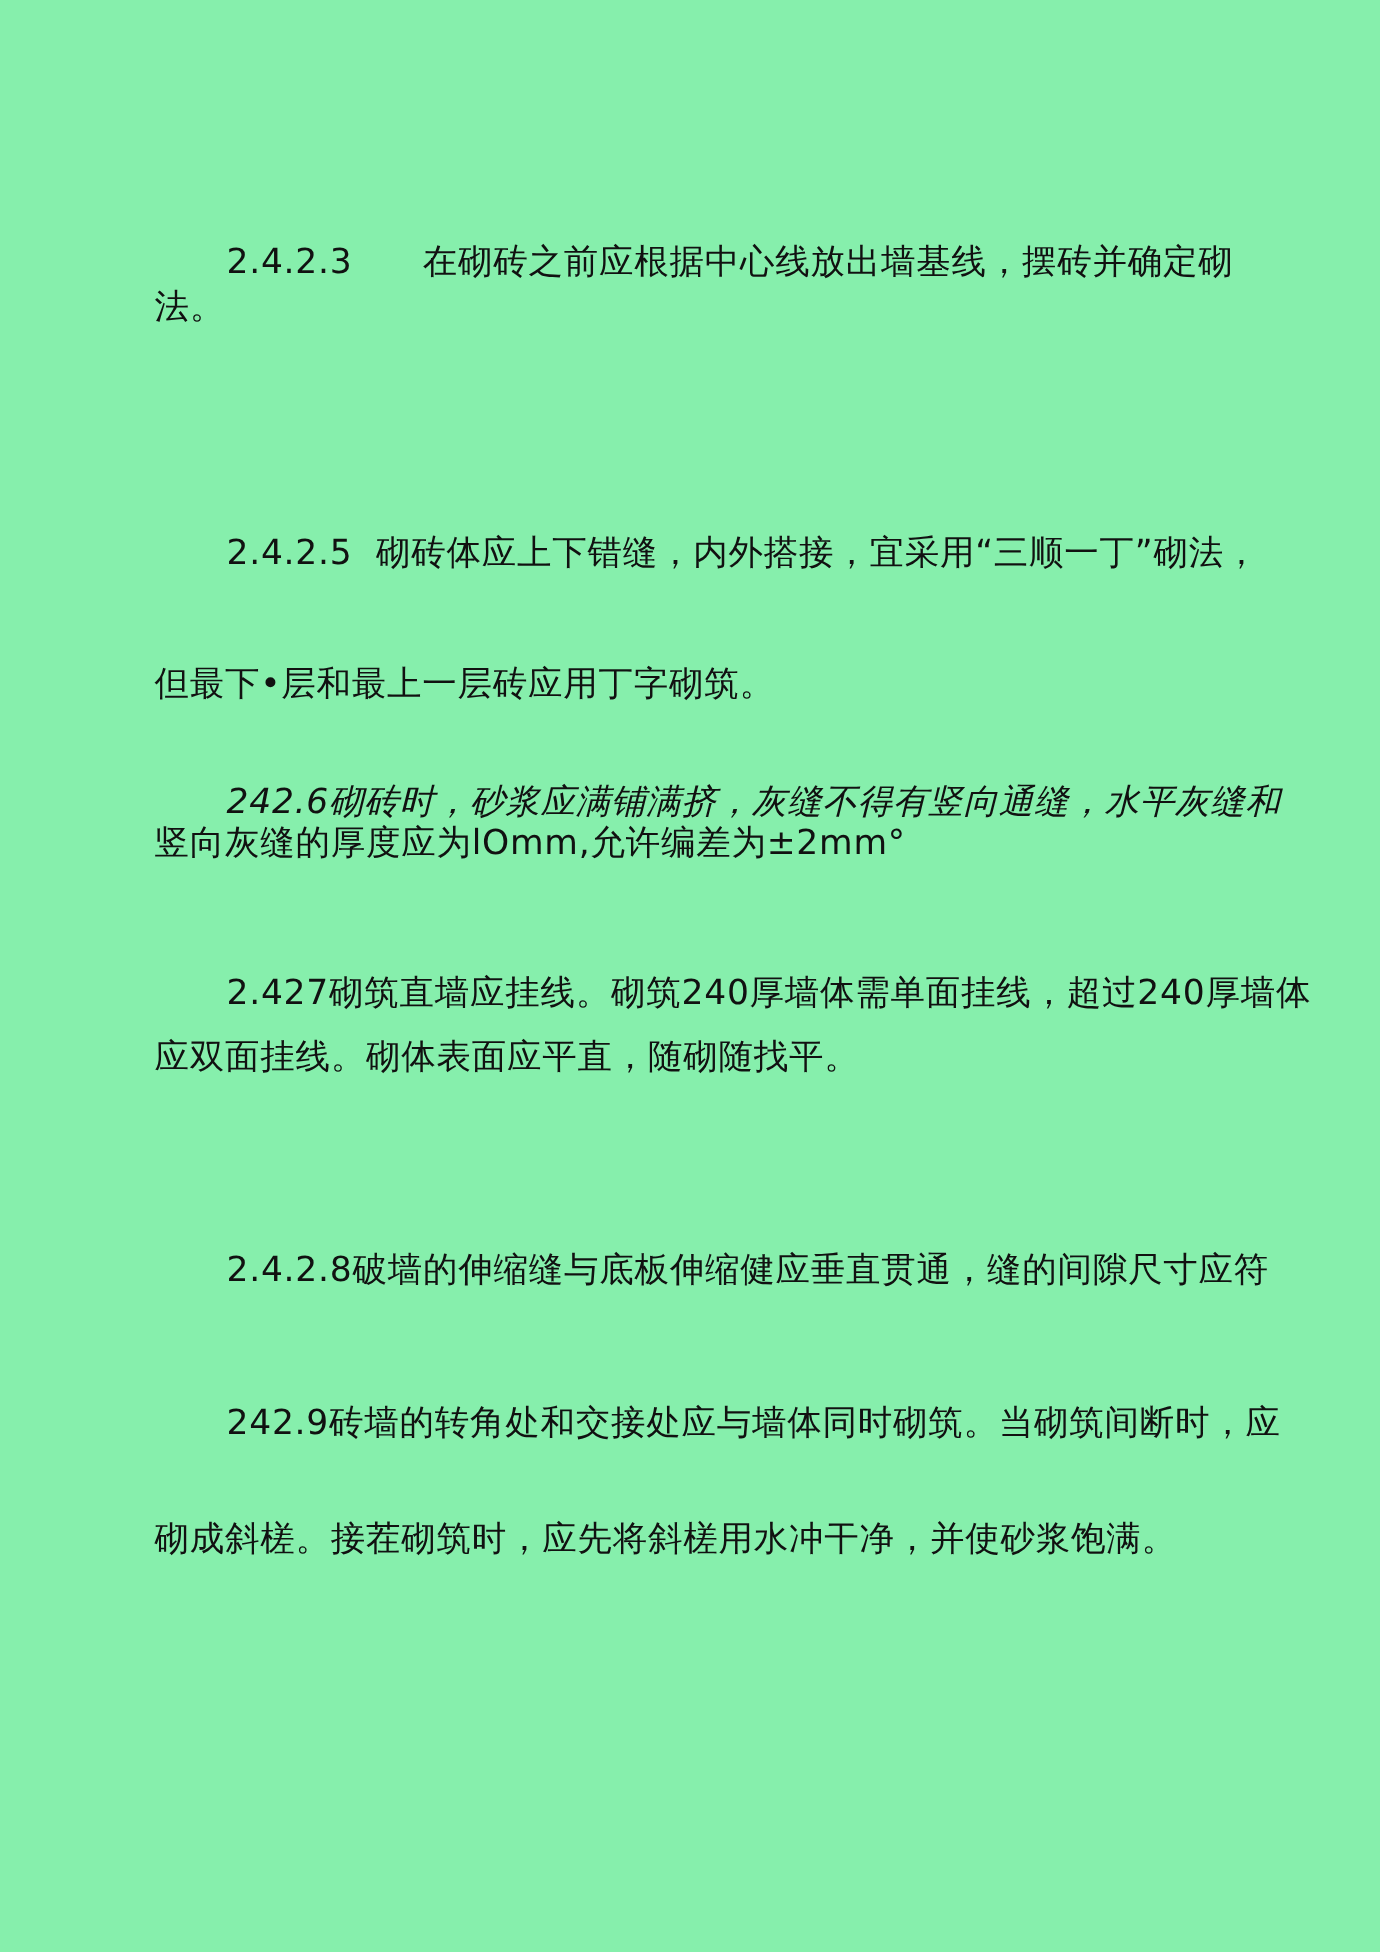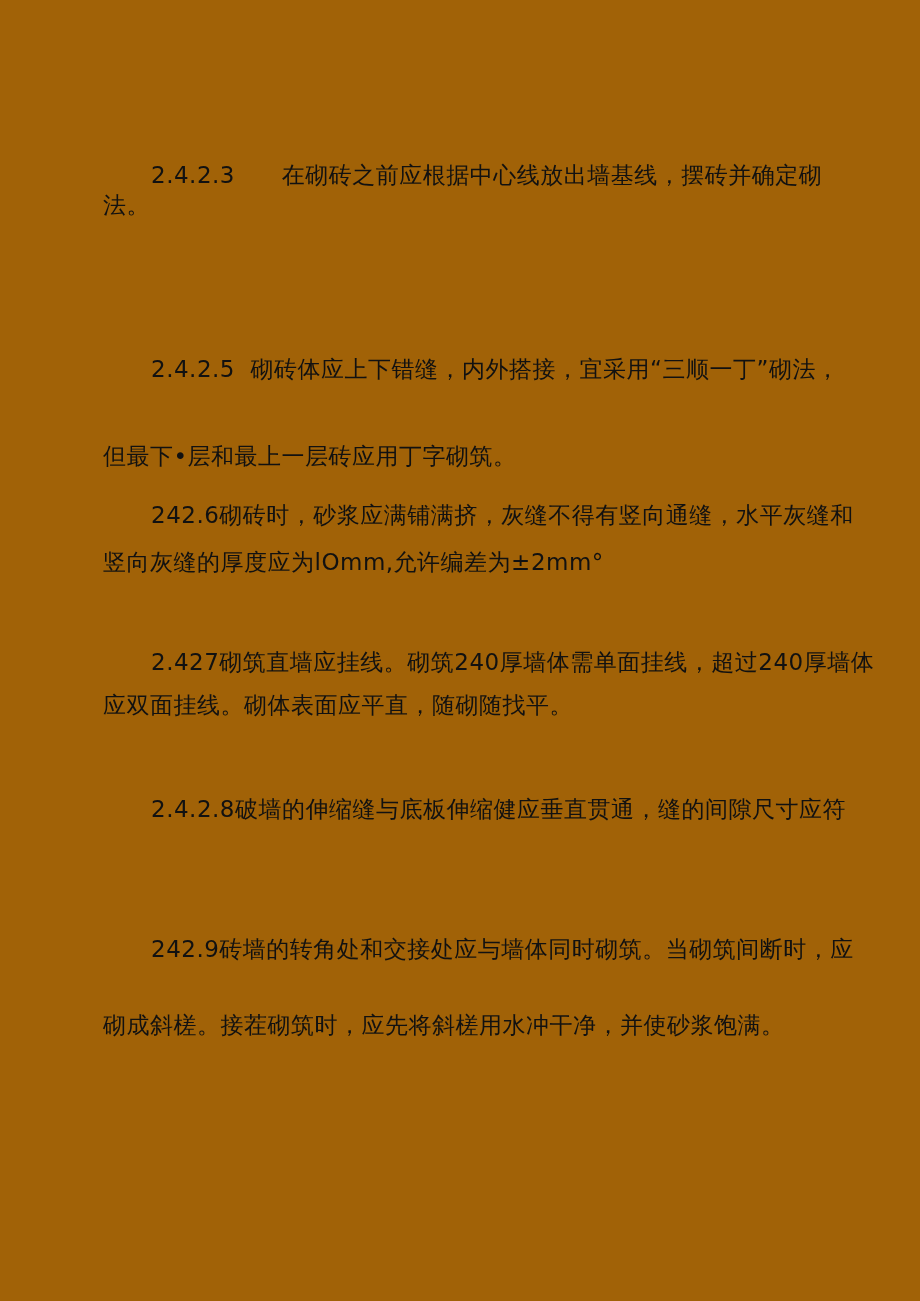--- a/index.html
+++ b/index.html
@@ -4,21 +4,21 @@
 <style>
   html, body {
     margin: 0;
     padding: 0;
     background: #ffffff;
   }
   .page {
     position: relative;
     width: 920px;
     height: 1301px;
-    background: #a16207;
+    background: #86efac;
     overflow: hidden;
     font-family: "DejaVu Sans", sans-serif;
   }
   .text-line {
     position: absolute;
     font-size: 23px;
     line-height: 30px;
     color: #111111;
     white-space: pre;
     letter-spacing: 0.5px;
@@ -26,25 +26,25 @@
   
   .first { left: 151px; }
   
   .cont  { left: 103px; }
 
   .l1  { top: 160px; }
   .l2  { top: 190px; }
   .l3  { top: 267px; }
   .l4  { top: 354px; }
   .l5  { top: 397px; margin-top: 44px; }
-  .l6  { top: 500px; }
+  .l6  { top: 520px; font-style: italic; }
   .l7  { top: 547px; }
   .l8  { top: 647px; text-align: right; }
   .l9  { top: 690px; }
-  .l10 { top: 794px; }
+  .l10 { top: 832px; }
   .l11 { top: 837px; }
   .l12 { top: 934px; }
   .l13 { top: 1012px; font-family: Liberation Mono, monospace; }
   .l14 { top: 1084px; }
 </style>
 </head>
 <body>
 
 <div class="page">
 

